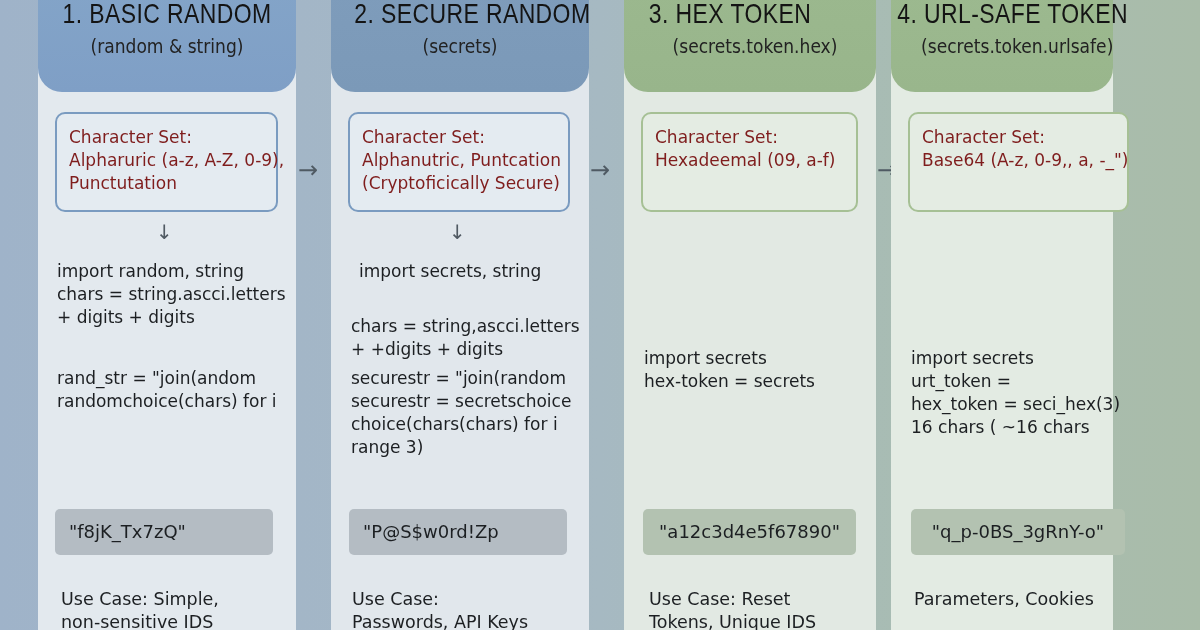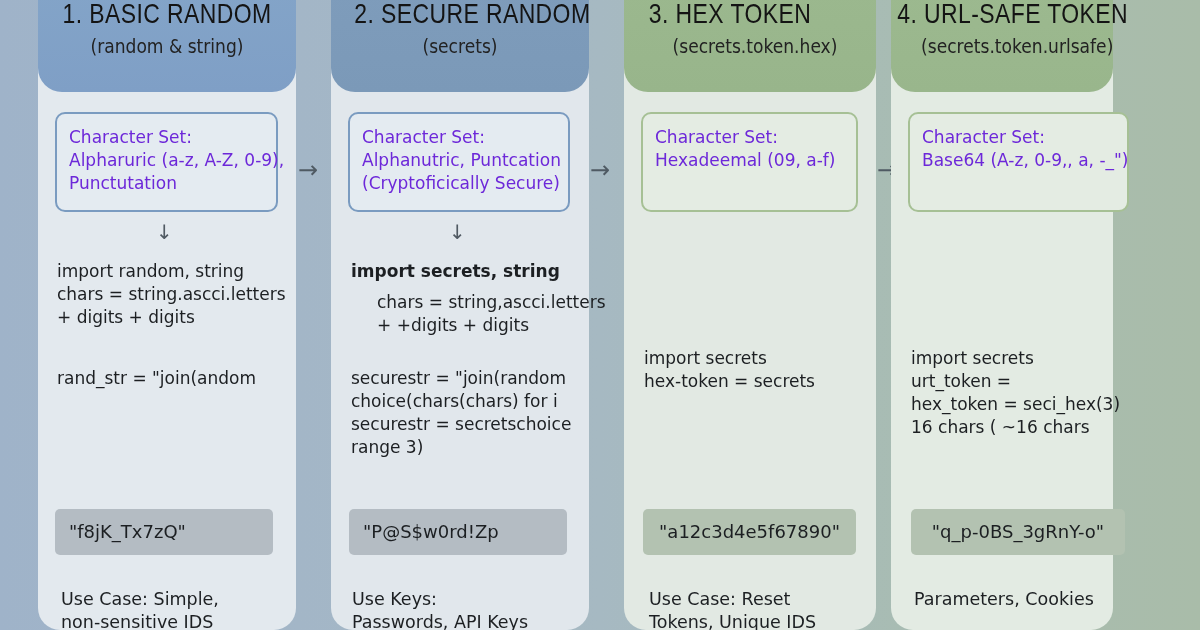--- a/index.html
+++ b/index.html
@@ -5,21 +5,20 @@
   html, body { margin: 0; padding: 0; }
   body {
     width: 1200px; height: 630px; overflow: hidden; position: relative;
     background: linear-gradient(90deg, #9fb3c9 0%, #a3b6c7 25%, #a6b9c2 50%, #a8bcb3 75%, #a9bca9 100%);
     font-family: "DejaVu Sans", "Liberation Sans", sans-serif;
     color: #1f2328;
   }
   .col {
     position: absolute; top: 0; height: 630px;
     background: #e3e9ee;
-    border-radius: 22px;
   }
   .col.green { background: #e3ebe3; }
   .col.c2 { background: #e1e7ec; }
   .col.c3 { background: #e2e9e3; }
   .header {
     position: absolute; left: 0; right: 0; top: -10px; height: 102px;
     border-radius: 0 0 24px 24px;
     text-align: center;
   }
   .header.blue1 { background: linear-gradient(180deg, #83a4c8, #7f9fc6); }
@@ -39,21 +38,21 @@
     font-size: 19px; color: #222;
     white-space: nowrap;
     transform: scaleX(0.9);
   }
   .charset {
     position: absolute; top: 112px; height: 100px;
     border: 2px solid #7a9bc0; border-radius: 10px;
     background: #e4ebf1;
     box-sizing: border-box;
     padding: 12px 12px;
-    font-size: 17px; line-height: 23px; color: #6d28d9;
+    font-size: 17px; line-height: 23px; color: #7f1d1d;
   }
   .charset.green { border-color: #a6c095; background: #e4ece3; }
   .charset .line { display: block; white-space: nowrap; }
   .down-arrow {
     position: absolute; top: 220px; font-size: 20px; color: #505a63;
   }
   .right-arrow {
     position: absolute; top: 156px; font-size: 24px; color: #4f5a63;
   }
   .code {
@@ -86,20 +85,21 @@
     <span class="line">Punctutation</span>
   </div>
   <div class="down-arrow" style="left:118px;">↓</div>
   <div class="code" style="left:19px; top:260px;">
     <span class="line">import random, string</span>
     <span class="line">chars = string.ascci.letters</span>
     <span class="line">+ digits + digits</span>
   </div>
   <div class="code" style="left:19px; top:367px;">
     <span class="line">rand_str = "join(andom</span>
+    <span class="line">randomchoice(chars) for i</span>
   </div>
   <div class="pill" style="left:17px; width:218px;">"f8jK_Tx7zQ"</div>
   <div class="usecase" style="left:23px;">
     <span class="line">Use Case: Simple,</span>
     <span class="line">non-sensitive IDS</span>
   </div>
 </div>
 
 <div class="right-arrow" style="left:298px;">→</div>
 
@@ -107,36 +107,36 @@
   <div class="header blue2">
     <div class="title">2. SECURE RANDOM</div>
     <div class="subtitle">(secrets)</div>
   </div>
   <div class="charset" style="left:17px; width:222px;">
     <span class="line">Character Set:</span>
     <span class="line">Alphanutric, Puntcation</span>
     <span class="line">(Cryptoficically Secure)</span>
   </div>
   <div class="down-arrow" style="left:118px;">↓</div>
-  <div class="code" style="left:20px; top:260px;font-weight:bold;">
+  <div class="code" style="left:28px; top:260px;">
     <span class="line">import secrets, string</span>
   </div>
-  <div class="code" style="left:20px; top:291px;margin-left:26px;">
+  <div class="code" style="left:20px; top:315px;">
     <span class="line">chars = string,ascci.letters</span>
     <span class="line">+ +digits + digits</span>
   </div>
   <div class="code" style="left:20px; top:367px;">
     <span class="line">securestr = "join(random</span>
+    <span class="line">securestr = secretschoice</span>
     <span class="line">choice(chars(chars) for i</span>
-    <span class="line">securestr = secretschoice</span>
     <span class="line">range 3)</span>
   </div>
   <div class="pill" style="left:18px; width:218px;">"P@S$w0rd!Zp</div>
   <div class="usecase" style="left:21px;">
-    <span class="line">Use Keys:</span>
+    <span class="line">Use Case:</span>
     <span class="line">Passwords, API Keys</span>
   </div>
 </div>
 
 <div class="right-arrow" style="left:590px;">→</div>
 
 <div class="col c3" style="left:624px; width:252px;">
   <div class="header green1">
     <div class="title" style="left:-40px;">3. HEX TOKEN</div>
     <div class="subtitle" style="left:10px;">(secrets.token.hex)</div>

